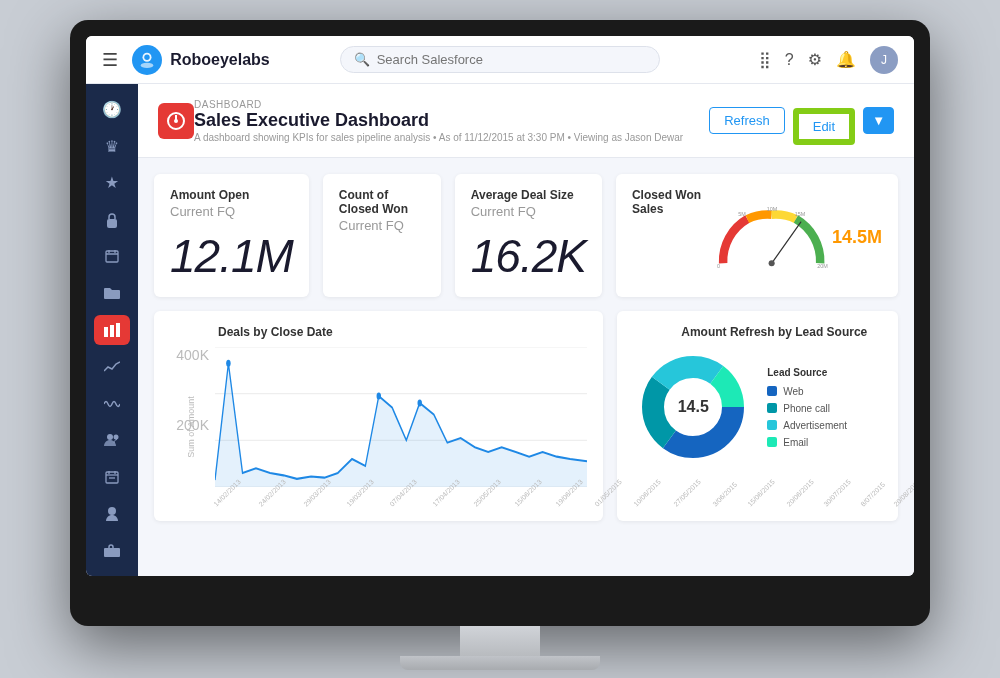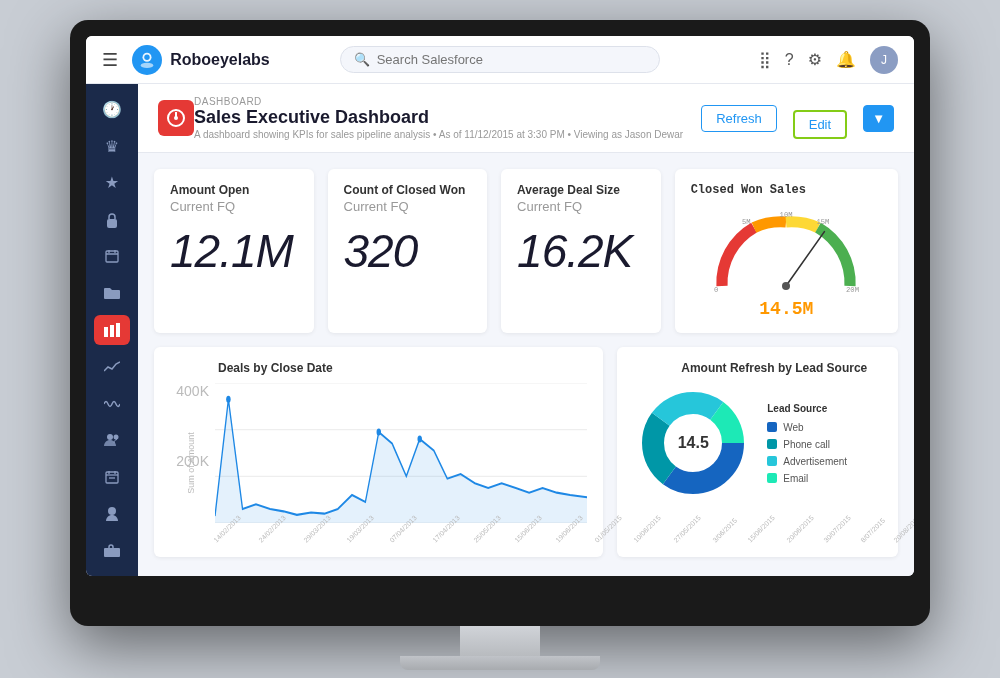--- a/index.html
+++ b/index.html
@@ -217,35 +217,35 @@
 
     .dash-title-wrap .subtitle {
       font-size: 10px;
       color: #999;
       margin-top: 1px;
     }
 
     .dash-header-right {
       display: flex;
       align-items: center;
-      gap: 16px;
+      gap: 8px;
     }
 
     .btn-refresh {
       border: 1px solid #2196F3;
       background: white;
       color: #2196F3;
       padding: 5px 14px;
       border-radius: 4px;
       font-size: 13px;
       cursor: pointer;
     }
 
     .btn-edit {
-      border: 2px solid #84cc16;
+      border: 6px solid #84cc16;
       background: white;
       color: #2196F3;
       padding: 5px 14px;
       border-radius: 4px;
       font-size: 13px;
       cursor: pointer;
       margin-top: 12px;
     }
 
     .btn-dropdown {
@@ -299,23 +299,21 @@
       font-style: italic;
     }
 
     
     .gauge-card {
       background: white;
       border-radius: 6px;
       padding: 14px 16px;
       box-shadow: 0 1px 4px rgba(0,0,0,0.07);
       display: flex;
-      flex-direction: column;
-      align-items: center;
-      font-family: Liberation Mono, monospace;
+      align-items: center;
     }
 
     .gauge-title {
       font-size: 12px;
       font-weight: 600;
       color: #333;
       align-self: flex-start;
       margin-bottom: 8px;
     }
 
@@ -625,21 +623,20 @@
 
             <div class="kpi-row">
               <div class="kpi-card">
                 <div class="kpi-label">Amount Open</div>
                 <div class="kpi-sublabel">Current FQ</div>
                 <div class="kpi-value">12.1M</div>
               </div>
               <div class="kpi-card">
                 <div class="kpi-label">Count of Closed Won</div>
                 <div class="kpi-sublabel">Current FQ</div>
-                <div class="kpi-value">320</div>
               </div>
               <div class="kpi-card">
                 <div class="kpi-label">Average Deal Size</div>
                 <div class="kpi-sublabel">Current FQ</div>
                 <div class="kpi-value">16.2K</div>
               </div>
 
               <div class="gauge-card">
                 <div class="gauge-title">Closed Won Sales</div>
                 <svg class="gauge-svg" viewBox="0 0 200 110">

